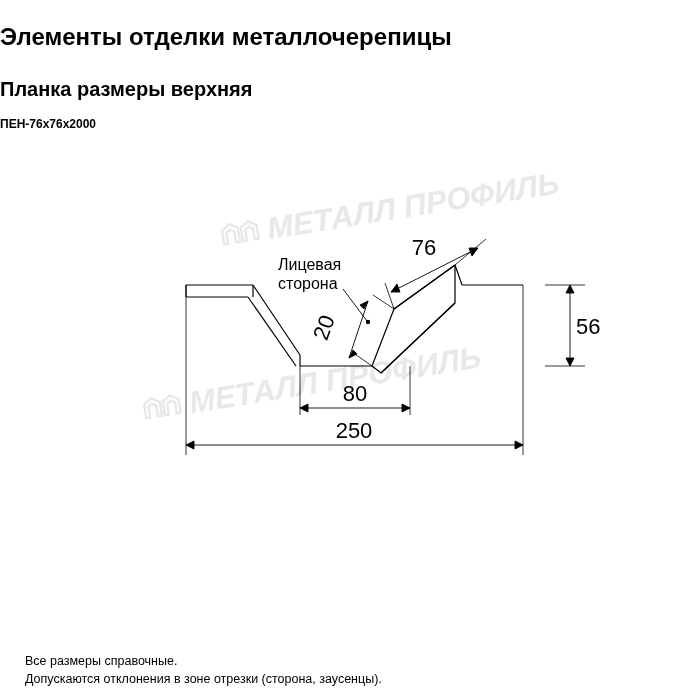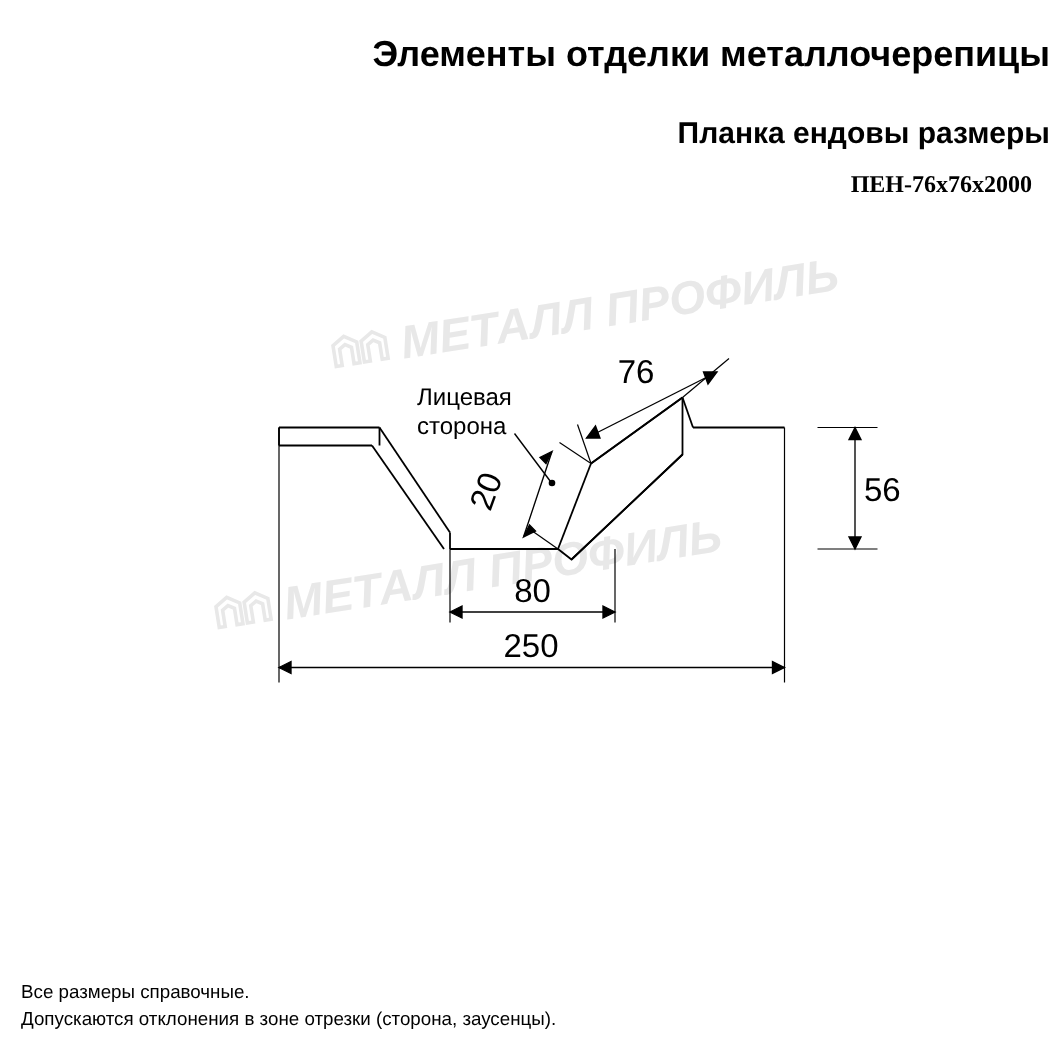--- a/index.html
+++ b/index.html
@@ -19,46 +19,45 @@
   .page {
     position: absolute;
     inset: 0;
   }
 
   .title-block {
     position: absolute;
     top: 22px;
     left: 0;
     width: 700px;
-    text-align: right;
+    text-align: left;
   }
 
   .main-title {
     font-size: 24px;
     font-weight: bold;
     letter-spacing: 0px;
     margin: 0;
     line-height: 30px;
   }
 
   .sub-title {
     font-size: 20px;
     font-weight: bold;
     margin: 0;
     margin-top: 24px;
     line-height: 26px;
   }
 
   .code-title {
-    font-size: 16px;
-    font-weight: bold;
-    margin: 12px;
+    font-size: 12px;
+    font-weight: bold;
+    margin: 0;
     margin-top: 9px;
     line-height: 26px;
-    font-family: Liberation Serif, serif;
   }
 
   .drawing-area {
     position: absolute;
     top: 170px;
     left: 0;
     width: 700px;
     height: 330px;
   }
 
@@ -99,21 +98,21 @@
   }
 
   .wm-logo {
     display: inline-block;
     margin-right: 6px;
     vertical-align: middle;
   }
 
   .footer {
     position: absolute;
-    left: 14px;
+    left: 25px;
     bottom: 12px;
     font-size: 12.5px;
     line-height: 18px;
     color: #000;
   }
 
   .footer div {
     white-space: nowrap;
   }
 
@@ -122,21 +121,21 @@
     fill: #000;
   }
 </style>
 </head>
 <body>
 
 <div class="page">
 
   <div class="title-block">
     <h1 class="main-title">Элементы отделки металлочерепицы</h1>
-    <h2 class="sub-title">Планка ендовы размеры</h2>
+    <h2 class="sub-title">Планка размеры верхняя</h2>
     <h3 class="code-title">ПЕН-76х76х2000</h3>
   </div>
 
   <div class="watermark-layer">
     <div class="wm wm-1">
       <span class="wm-logo">
         <svg width="42" height="26" viewBox="0 0 42 26">
           <path d="M3 22 L3 8 L11 3 L19 8 L19 22 L15 22 L15 11 L11 8.5 L7 11 L7 22 Z" fill="none" stroke="#e8e8e8" stroke-width="2.4"></path>
           <path d="M22 22 L22 8 L30 3 L38 8 L38 22 L34 22 L34 11 L30 8.5 L26 11 L26 22 Z" fill="none" stroke="#e8e8e8" stroke-width="2.4"></path>
         </svg>

